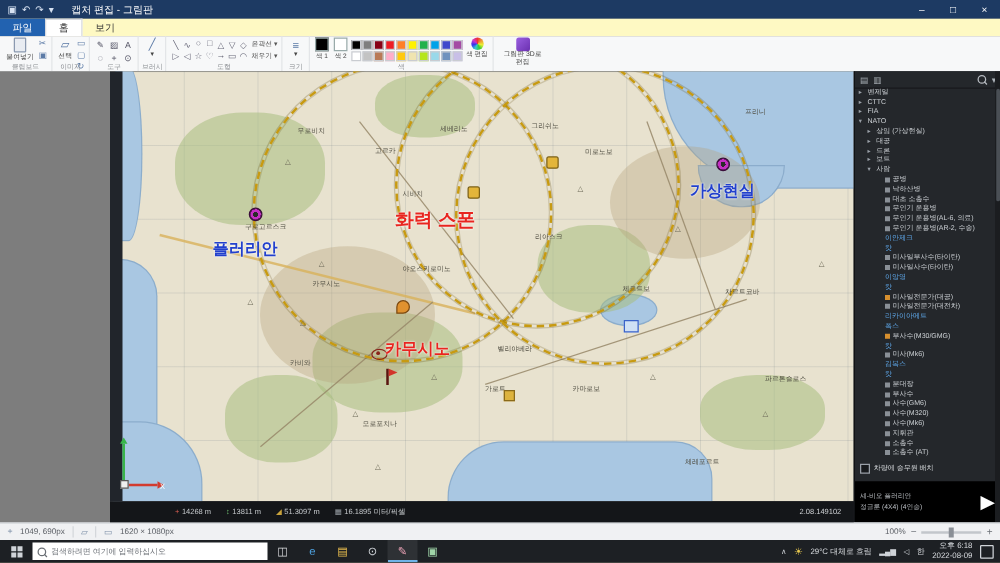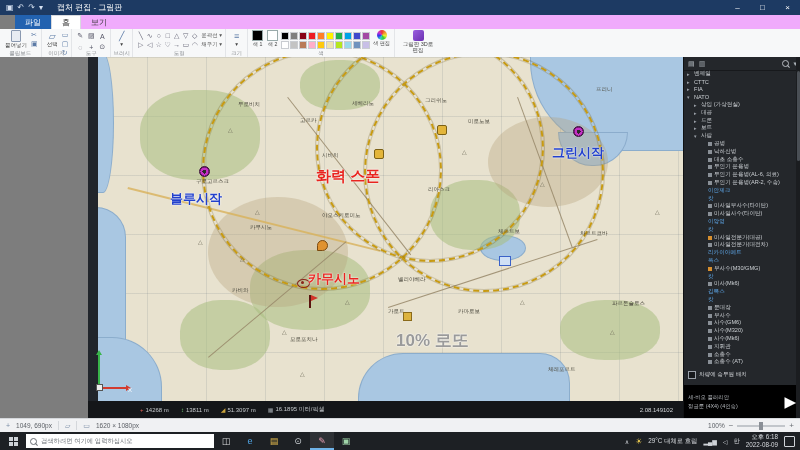--- a/index.html
+++ b/index.html
@@ -7,21 +7,21 @@
     font-family:"Liberation Sans","DejaVu Sans",sans-serif;background:#7d7d7d;}
   
   .titlebar{position:absolute;top:0;left:0;right:0;height:15px;background:#1d3a63;color:#fff;
     display:flex;align-items:center;font-size:8px;}
   .qat{display:flex;gap:4px;padding:0 6px;font-size:8px;color:#d7e2f2;}
   .qicon{cursor:default;}
   .title{margin-left:8px;white-space:nowrap;}
   .wincontrols{margin-left:auto;display:flex;height:100%;}
   .winbtn{width:25px;height:100%;display:flex;align-items:center;justify-content:center;font-size:8px;}
   
-  .tabs{position:absolute;top:15px;left:0;right:0;height:14px;background:#f0abfc;display:flex;font-size:8px;margin-left:15px;}
+  .tabs{position:absolute;top:15px;left:0;right:0;height:14px;background:#fef9c3;display:flex;font-size:8px;}
   .tab{padding:0 10px;display:flex;align-items:center;color:#333;}
   .tab.file{background:#2262b0;color:#fff;}
   .tab.active{background:#fff;border:1px solid #d8dadf;border-bottom:none;}
   
   .ribbon{position:absolute;top:29px;left:0;right:0;height:28px;background:#f7f8f9;
     border-bottom:1px solid #d4d7db;display:flex;}
   .rgroup{position:relative;height:100%;border-right:1px solid #e3e5e8;display:flex;
     align-items:flex-start;padding:1px 3px 8px;box-sizing:border-box;gap:2px;}
   .glabel{position:absolute;bottom:0;left:0;right:0;font-size:5.5px;color:#8a8d92;text-align:center;}
   .bigbtn{display:flex;flex-direction:column;align-items:center;font-size:5.5px;color:#444;padding:0 2px;}
@@ -349,25 +349,24 @@
           <div class="place" style="left: 202px; top: 279px;">모로포치나</div>
           <div class="mk m-start-purple" style="left: 111px; top: 109px;"></div>
           <div class="mk m-start-purple" style="left: 485px; top: 69px;"></div>
           <div class="mk m-unit-yellow" style="left: 286px; top: 92px;"></div>
           <div class="mk m-unit-yellow" style="left: 349px; top: 68px;"></div>
           <div class="mk m-unit-orange" style="left: 229px; top: 183px;"></div>
           <div class="mk m-eye" style="left: 209px; top: 222px;"></div>
           <div class="mk m-flag-red" style="left: 221px; top: 238px;"></div>
           <div class="mk m-box-yellow" style="left: 315px; top: 255px;"></div>
           <div class="mk m-screen-blue" style="left: 411px; top: 199px;"></div>
-          <div class="annot" style="left: 82px; top: 133px; color: rgb(34, 64, 204); font-size: 13px;">블루시작</div>
+          <div class="annot" style="left: 82px; top: 133px; color: rgb(34, 64, 204); font-size: 13px;">플러리안</div>
           <div class="annot" style="left: 228px; top: 110px; color: rgb(232, 37, 31); font-size: 15px;">화력 스폰</div>
-          <div class="annot" style="left: 464px; top: 87px; color: rgb(34, 64, 204); font-size: 13px;">그린시작</div>
+          <div class="annot" style="left: 464px; top: 87px; color: rgb(34, 64, 204); font-size: 13px;">가상현실</div>
           <div class="annot" style="left: 220px; top: 213px; color: rgb(232, 37, 31); font-size: 13px;">카무시노</div>
-          <div class="annot" style="left: 308px; top: 272px; color: rgb(154, 154, 154); font-size: 17px;">10% 로또</div>
         </div>
 
       <div class="panel">
         <div class="phead">
           <span>▤</span>
           <span>▥</span>
           <span class="sp">
             <span class="mag"></span>
             <span>▾</span>
           </span>

